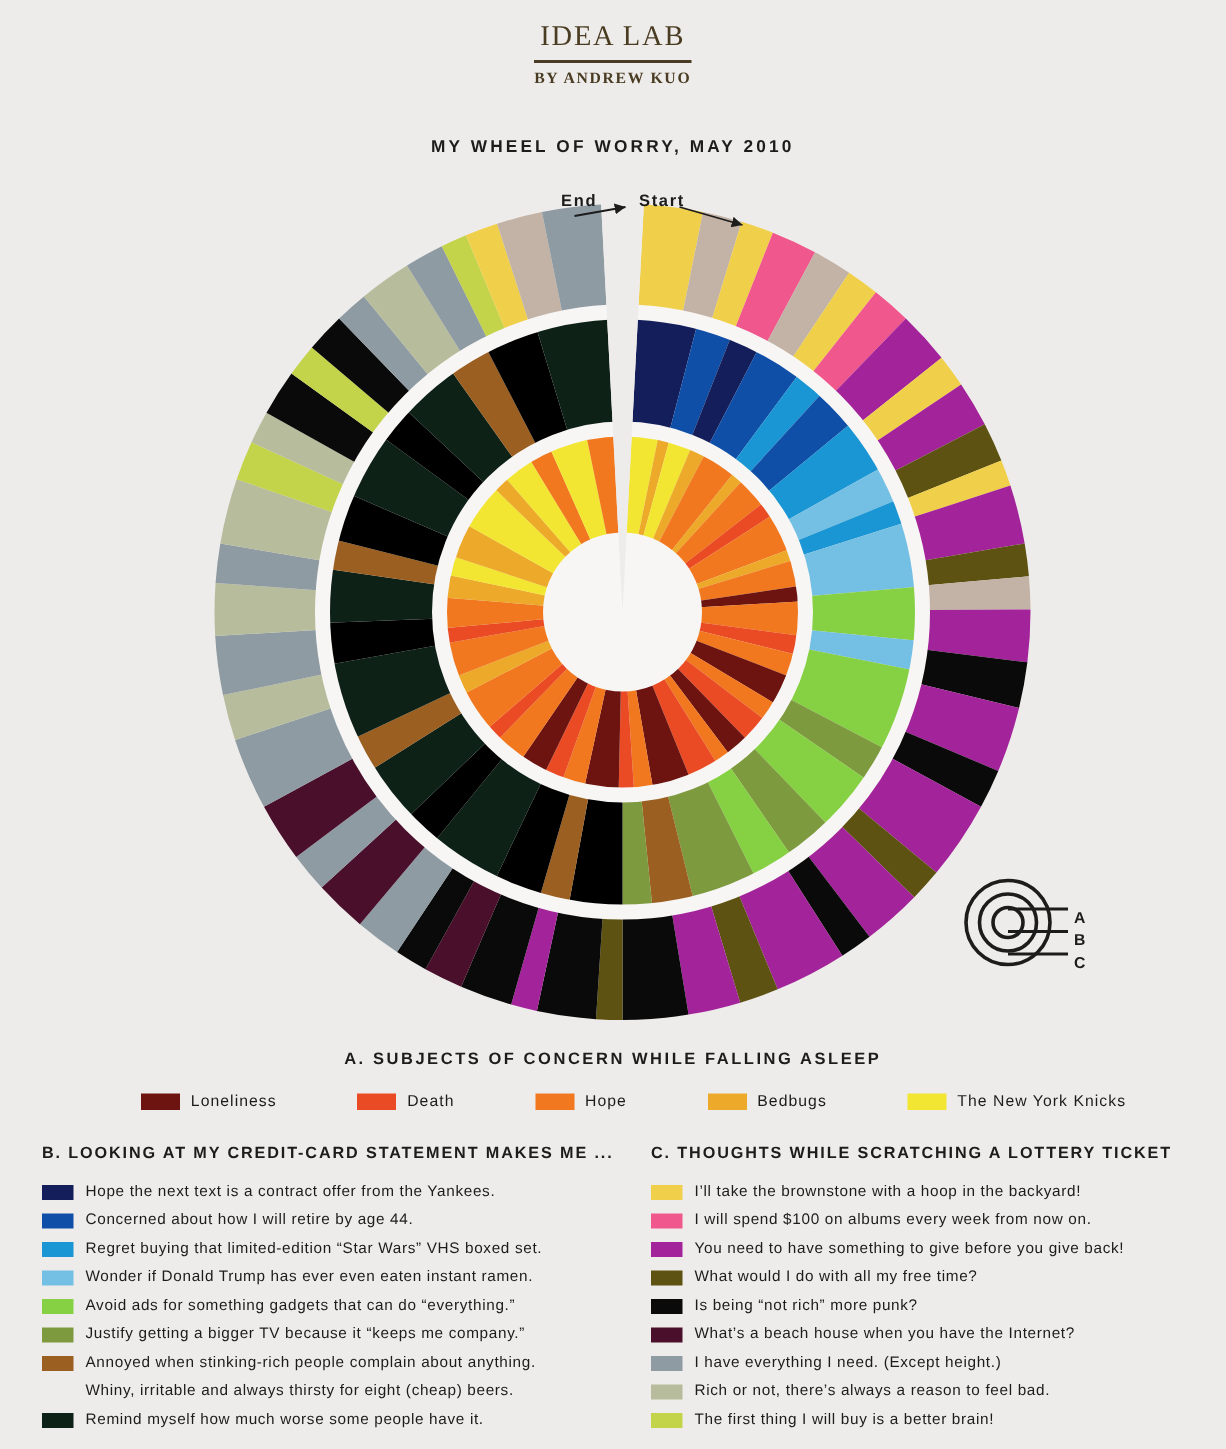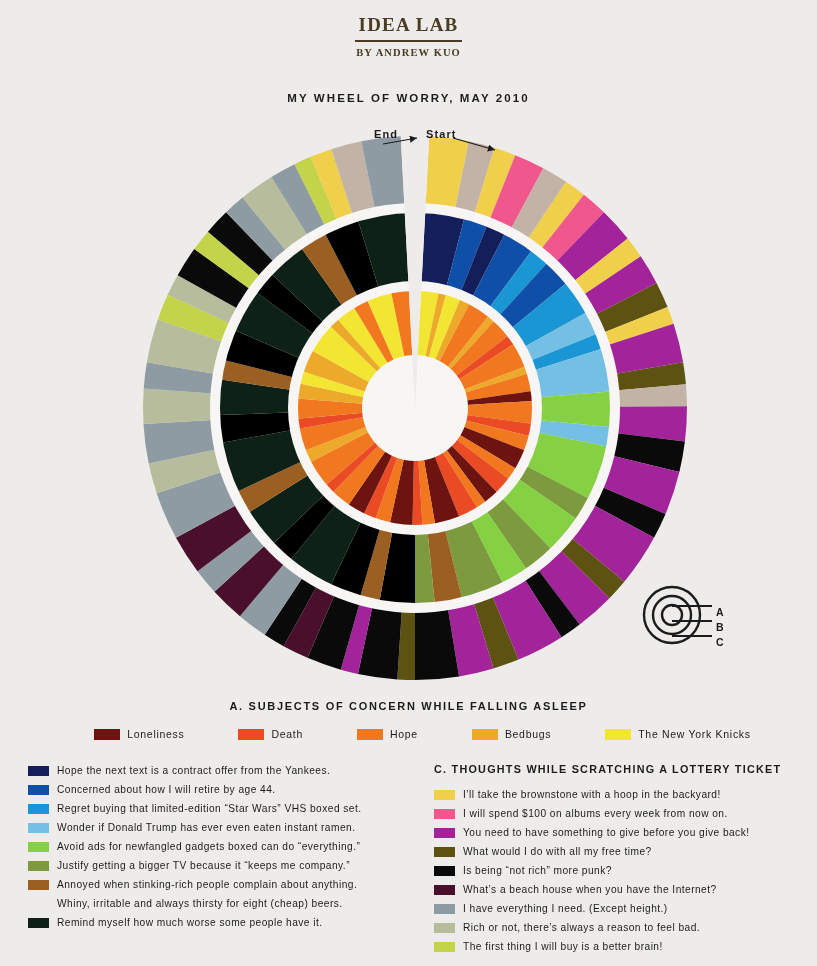--- a/index.html
+++ b/index.html
@@ -19,21 +19,21 @@
   
   .masthead {
     position: absolute;
     top: 14px;
     left: 0;
     width: 100%;
     text-align: center;
   }
   .masthead-title {
     font-family: "Liberation Serif", serif;
-    font-weight: bold;
+    font-weight: normal;
     font-size: 19px;
     letter-spacing: 1.2px;
     color: #4a3c22;
     display: inline-block;
     padding: 0 4px 4px 4px;
     border-bottom: 2.5px solid #4a3c22;
   }
   .masthead-sub {
     font-family: "Liberation Serif", serif;
     font-weight: bold;
@@ -379,40 +379,41 @@
         <span class="a-label">Bedbugs</span>
       </div>
       <div class="a-legend-item">
         <span class="a-swatch" style="background: rgb(242, 230, 50);"></span>
         <span class="a-label">The New York Knicks</span>
       </div>
     </div>
 </div>
 
 <div class="col-b">
+  <div class="col-heading">B. LOOKING AT MY CREDIT-CARD STATEMENT MAKES ME ...</div>
   <div class="legend-list" id="b-legend">
       <div class="legend-row">
         <span class="legend-swatch" style="background: rgb(20, 30, 90);"></span>
         <span class="legend-text">Hope the next text is a contract offer from the Yankees.</span>
       </div>
       <div class="legend-row">
         <span class="legend-swatch" style="background: rgb(15, 79, 168);"></span>
         <span class="legend-text">Concerned about how I will retire by age 44.</span>
       </div>
       <div class="legend-row">
         <span class="legend-swatch" style="background: rgb(27, 150, 212);"></span>
         <span class="legend-text">Regret buying that limited-edition “Star Wars” VHS boxed set.</span>
       </div>
       <div class="legend-row">
         <span class="legend-swatch" style="background: rgb(116, 192, 228);"></span>
         <span class="legend-text">Wonder if Donald Trump has ever even eaten instant ramen.</span>
       </div>
       <div class="legend-row">
         <span class="legend-swatch" style="background: rgb(134, 209, 67);"></span>
-        <span class="legend-text">Avoid ads for newfangled gadgets boxed can do “everything.”</span>
+        <span class="legend-text">Avoid ads for something gadgets that can do “everything.”</span>
       </div>
       <div class="legend-row">
         <span class="legend-swatch" style="background: rgb(126, 154, 62);"></span>
         <span class="legend-text">Justify getting a bigger TV because it “keeps me company.”</span>
       </div>
       <div class="legend-row">
         <span class="legend-swatch" style="background: rgb(156, 95, 34);"></span>
         <span class="legend-text">Annoyed when stinking-rich people complain about anything.</span>
       </div>
       <div class="legend-row">

